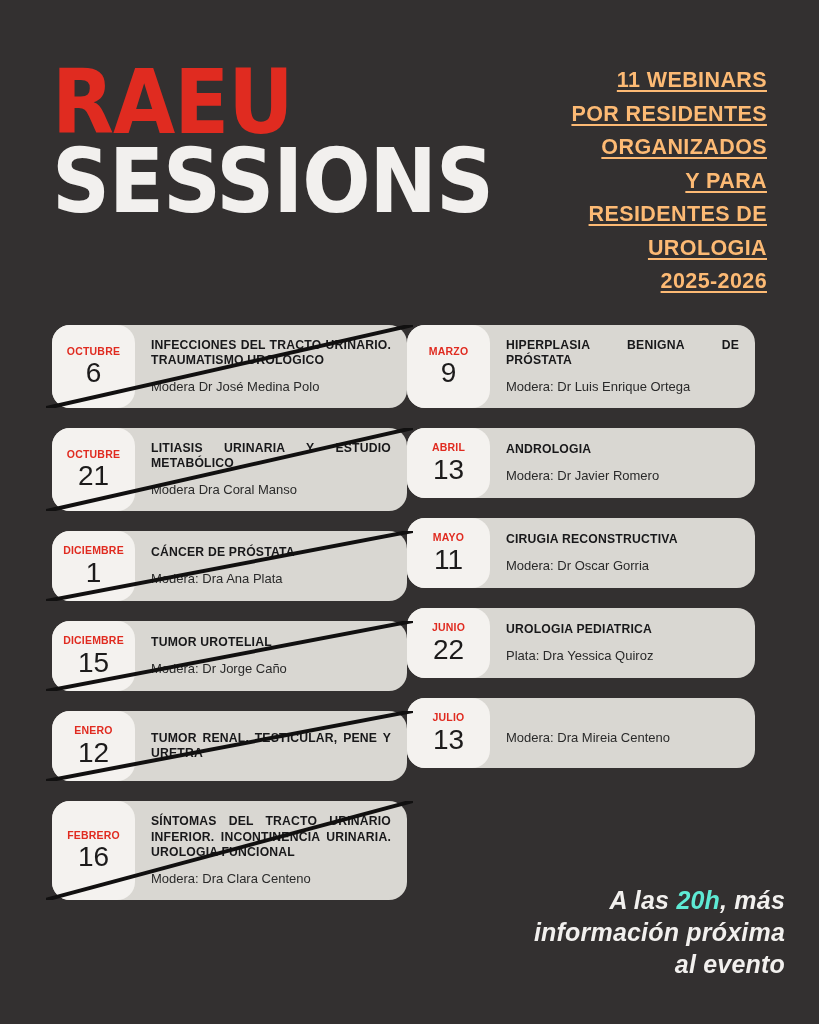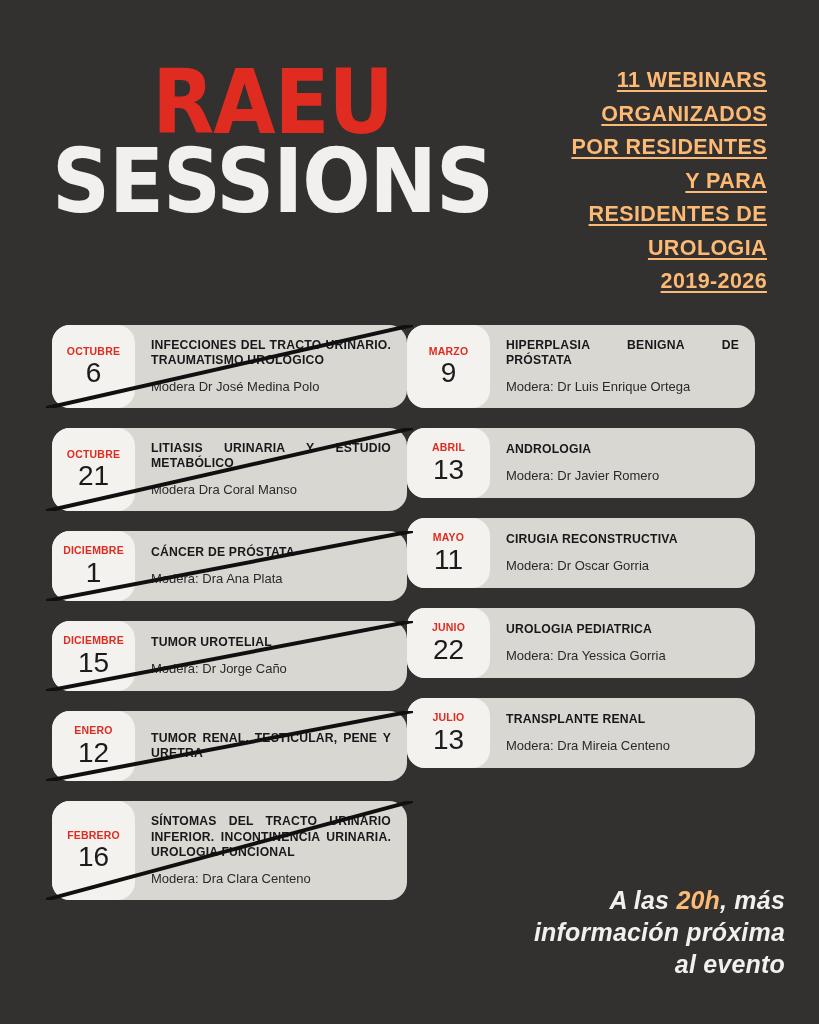--- a/index.html
+++ b/index.html
@@ -19,21 +19,20 @@
   .header {
     display: flex;
     justify-content: space-between;
     align-items: flex-start;
     padding: 58px 52px 0 52px;
     box-sizing: border-box;
   }
   .title-block {
     line-height: 0.78;
     margin-top: 10px;
-    text-align: center;
   }
   .title-raeu {
     font-family: "DejaVu Sans", sans-serif;
     font-weight: bold;
     font-size: 76px;
     letter-spacing: -1px;
     color: #e02b20;
     transform: scaleX(1.06) scaleY(1.16);
     transform-origin: left top;
     display: block;
@@ -159,38 +158,38 @@
     bottom: 44px;
     text-align: right;
     color: #f2f0ee;
     font-family: "Liberation Sans", sans-serif;
     font-style: italic;
     font-weight: bold;
     font-size: 25px;
     line-height: 1.28;
     letter-spacing: 0.2px;
   }
-  .footer .hl { color: #fdba74; }
+  .footer .hl { color: #5eead4; }
 </style>
 </head>
 <body>
 
 <div class="header">
   <div class="title-block">
     <span class="title-raeu">RAEU</span>
     <span class="title-sessions">SESSIONS</span>
   </div>
   <div class="subtitle-block">
     <div>11 WEBINARS</div>
+    <div>POR RESIDENTES</div>
     <div>ORGANIZADOS</div>
-    <div>POR RESIDENTES</div>
     <div>Y PARA</div>
     <div>RESIDENTES DE</div>
     <div>UROLOGIA </div>
-    <div>2019-2026</div>
+    <div>2025-2026</div>
   </div>
 </div>
 
 <div class="columns">
   <div class="col col-left" id="col-left">
       <div class="card">
         <div class="date-box">
           <div class="month">OCTUBRE</div>
           <div class="day">6</div>
         </div>
@@ -310,30 +309,29 @@
           <div class="card-mod">Modera: Dr Oscar Gorria</div>
         </div>
       </div>
       <div class="card">
         <div class="date-box">
           <div class="month">JUNIO</div>
           <div class="day">22</div>
         </div>
         <div class="card-body">
           <div class="card-title">UROLOGIA PEDIATRICA</div>
-          <div class="card-mod">Modera: Dra Yessica Gorria</div>
+          <div class="card-mod">Plata: Dra Yessica Quiroz</div>
         </div>
       </div>
       <div class="card">
         <div class="date-box">
           <div class="month">JULIO</div>
           <div class="day">13</div>
         </div>
         <div class="card-body">
-          <div class="card-title">TRANSPLANTE RENAL</div>
           <div class="card-mod">Modera: Dra Mireia Centeno</div>
         </div>
       </div>
     </div>
 </div>
 
 <div class="footer">
   <div>
     <span>A las </span><span class="hl">20h</span><span>, más</span>
   </div>

